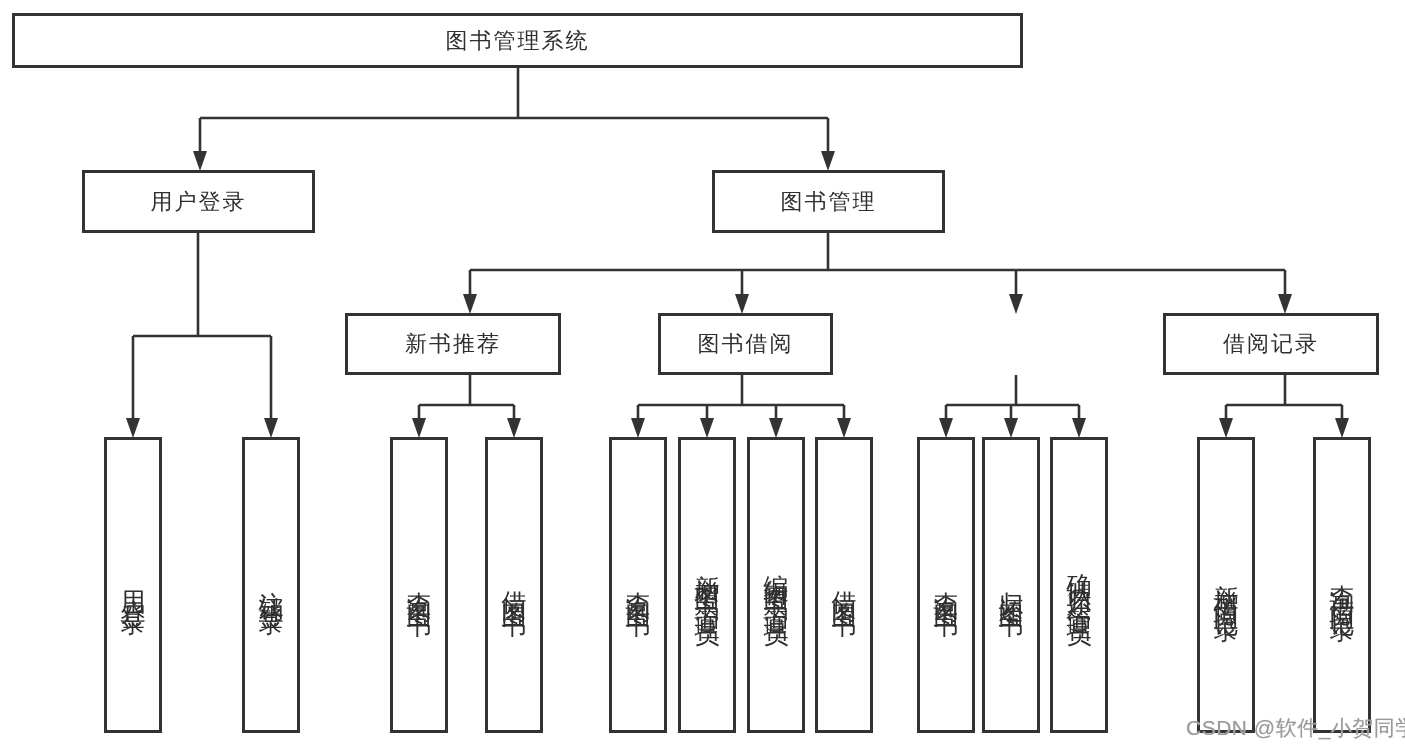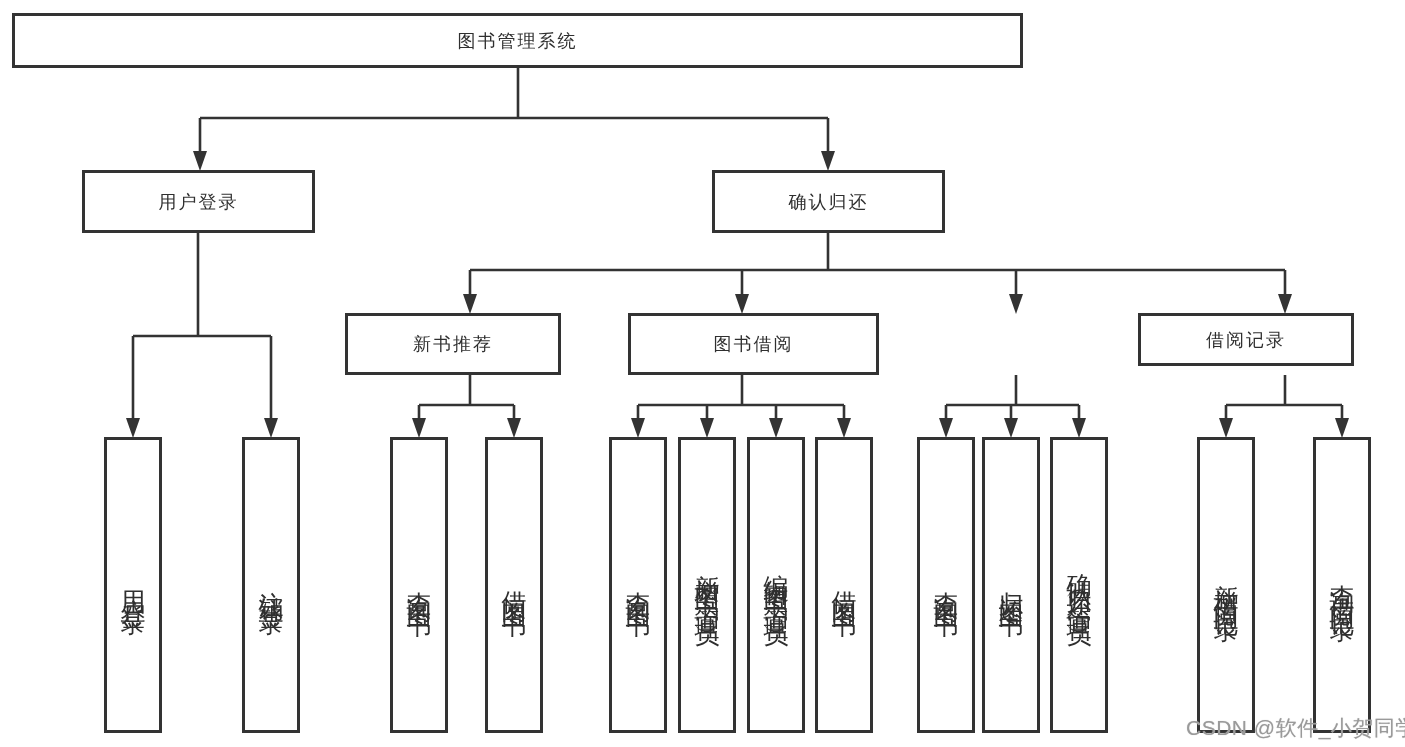--- a/index.html
+++ b/index.html
@@ -21,21 +21,21 @@
     position: absolute;
     box-sizing: border-box;
     background: #ffffff;
     border: 3px solid #333333;
     display: flex;
     align-items: center;
     justify-content: center;
     color: #2f2f2f;
   }
   .h-label {
-    font-size: 18px;
+    font-size: 22px;
     letter-spacing: 2px;
     white-space: nowrap;
   }
   .leaf {
     writing-mode: vertical-rl;
     text-orientation: mixed;
     font-size: 25px;
     letter-spacing: 7px;
     line-height: 1;
     color: #2f2f2f;
@@ -101,30 +101,30 @@
   </svg>
 
   <div class="box" style="left:12px;top:13px;width:1011px;height:55px">
     <span class="h-label">图书管理系统</span>
   </div>
 
   <div class="box" style="left:82px;top:170px;width:233px;height:63px">
     <span class="h-label">用户登录</span>
   </div>
   <div class="box" style="left:712px;top:170px;width:233px;height:63px">
-    <span class="h-label">确认归还</span>
+    <span class="h-label">图书管理</span>
   </div>
 
   <div class="box" style="left:345px;top:313px;width:216px;height:62px">
     <span class="h-label">新书推荐</span>
   </div>
-  <div class="box" style="left:628px;top:313px;width:251px;height:62px">
+  <div class="box" style="left:658px;top:313px;width:175px;height:62px">
     <span class="h-label">图书借阅</span>
   </div>
-  <div class="box" style="left:1138px;top:313px;width:216px;height:53px">
+  <div class="box" style="left:1163px;top:313px;width:216px;height:62px">
     <span class="h-label">借阅记录</span>
   </div>
 
   <div class="box leaf" style="left:104px;top:437px;width:58px;height:296px">
     <span>用户登录</span>
   </div>
   <div class="box leaf" style="left:242px;top:437px;width:58px;height:296px">
     <span>注销登录</span>
   </div>
 

